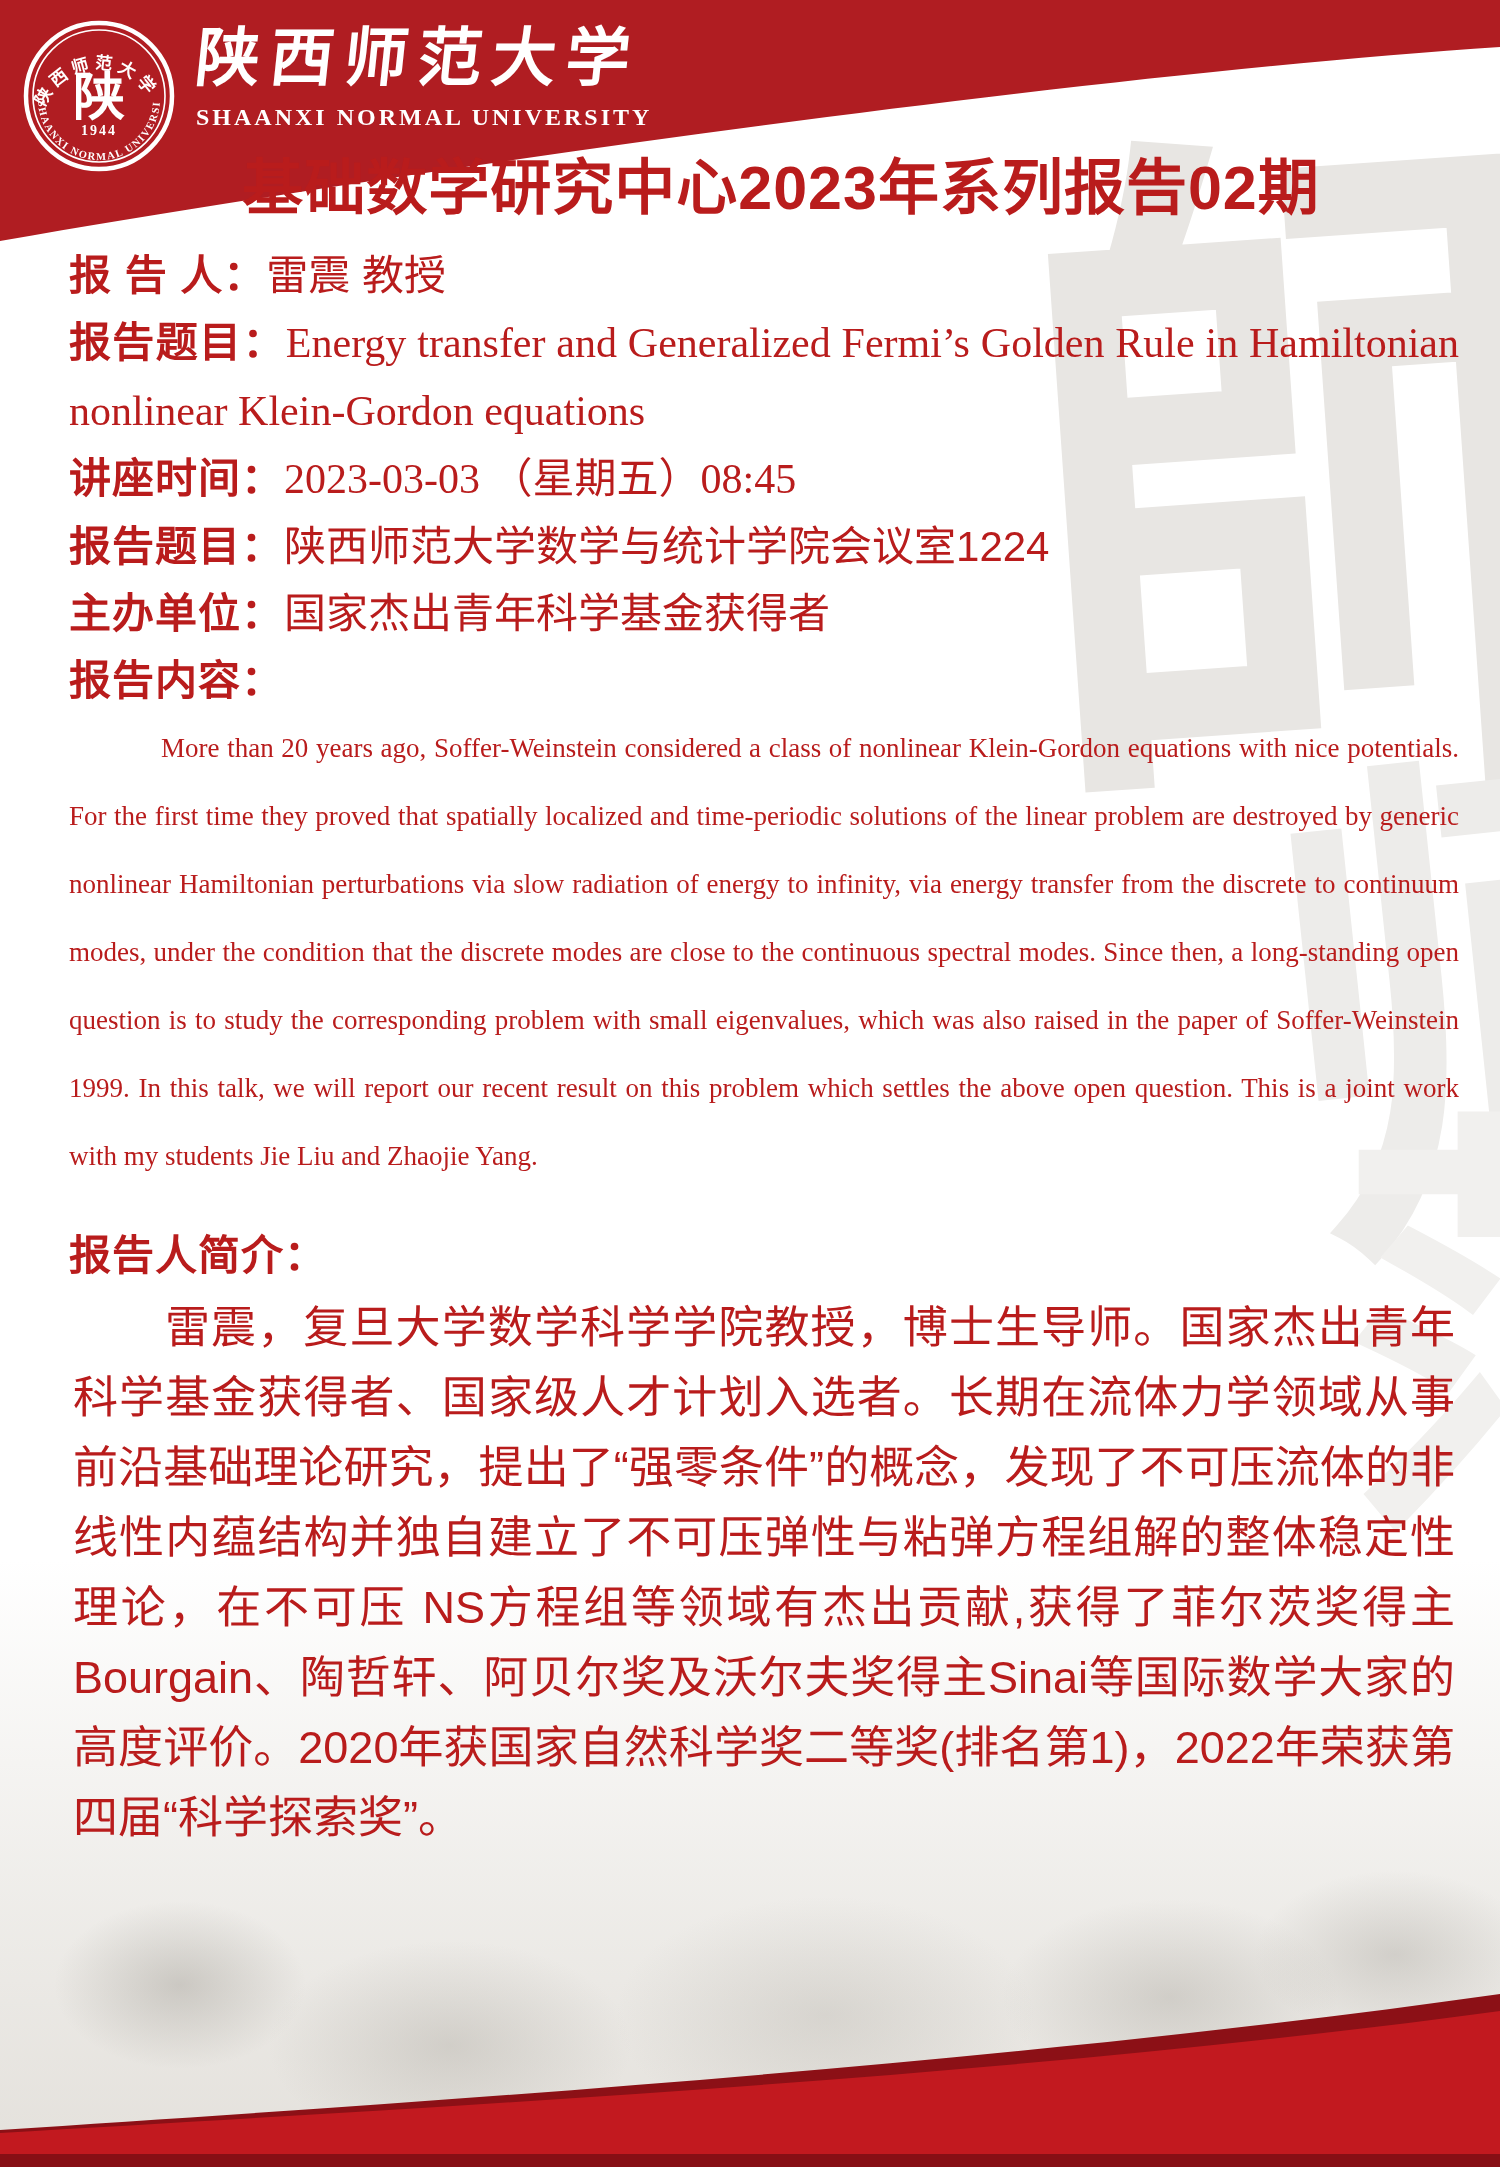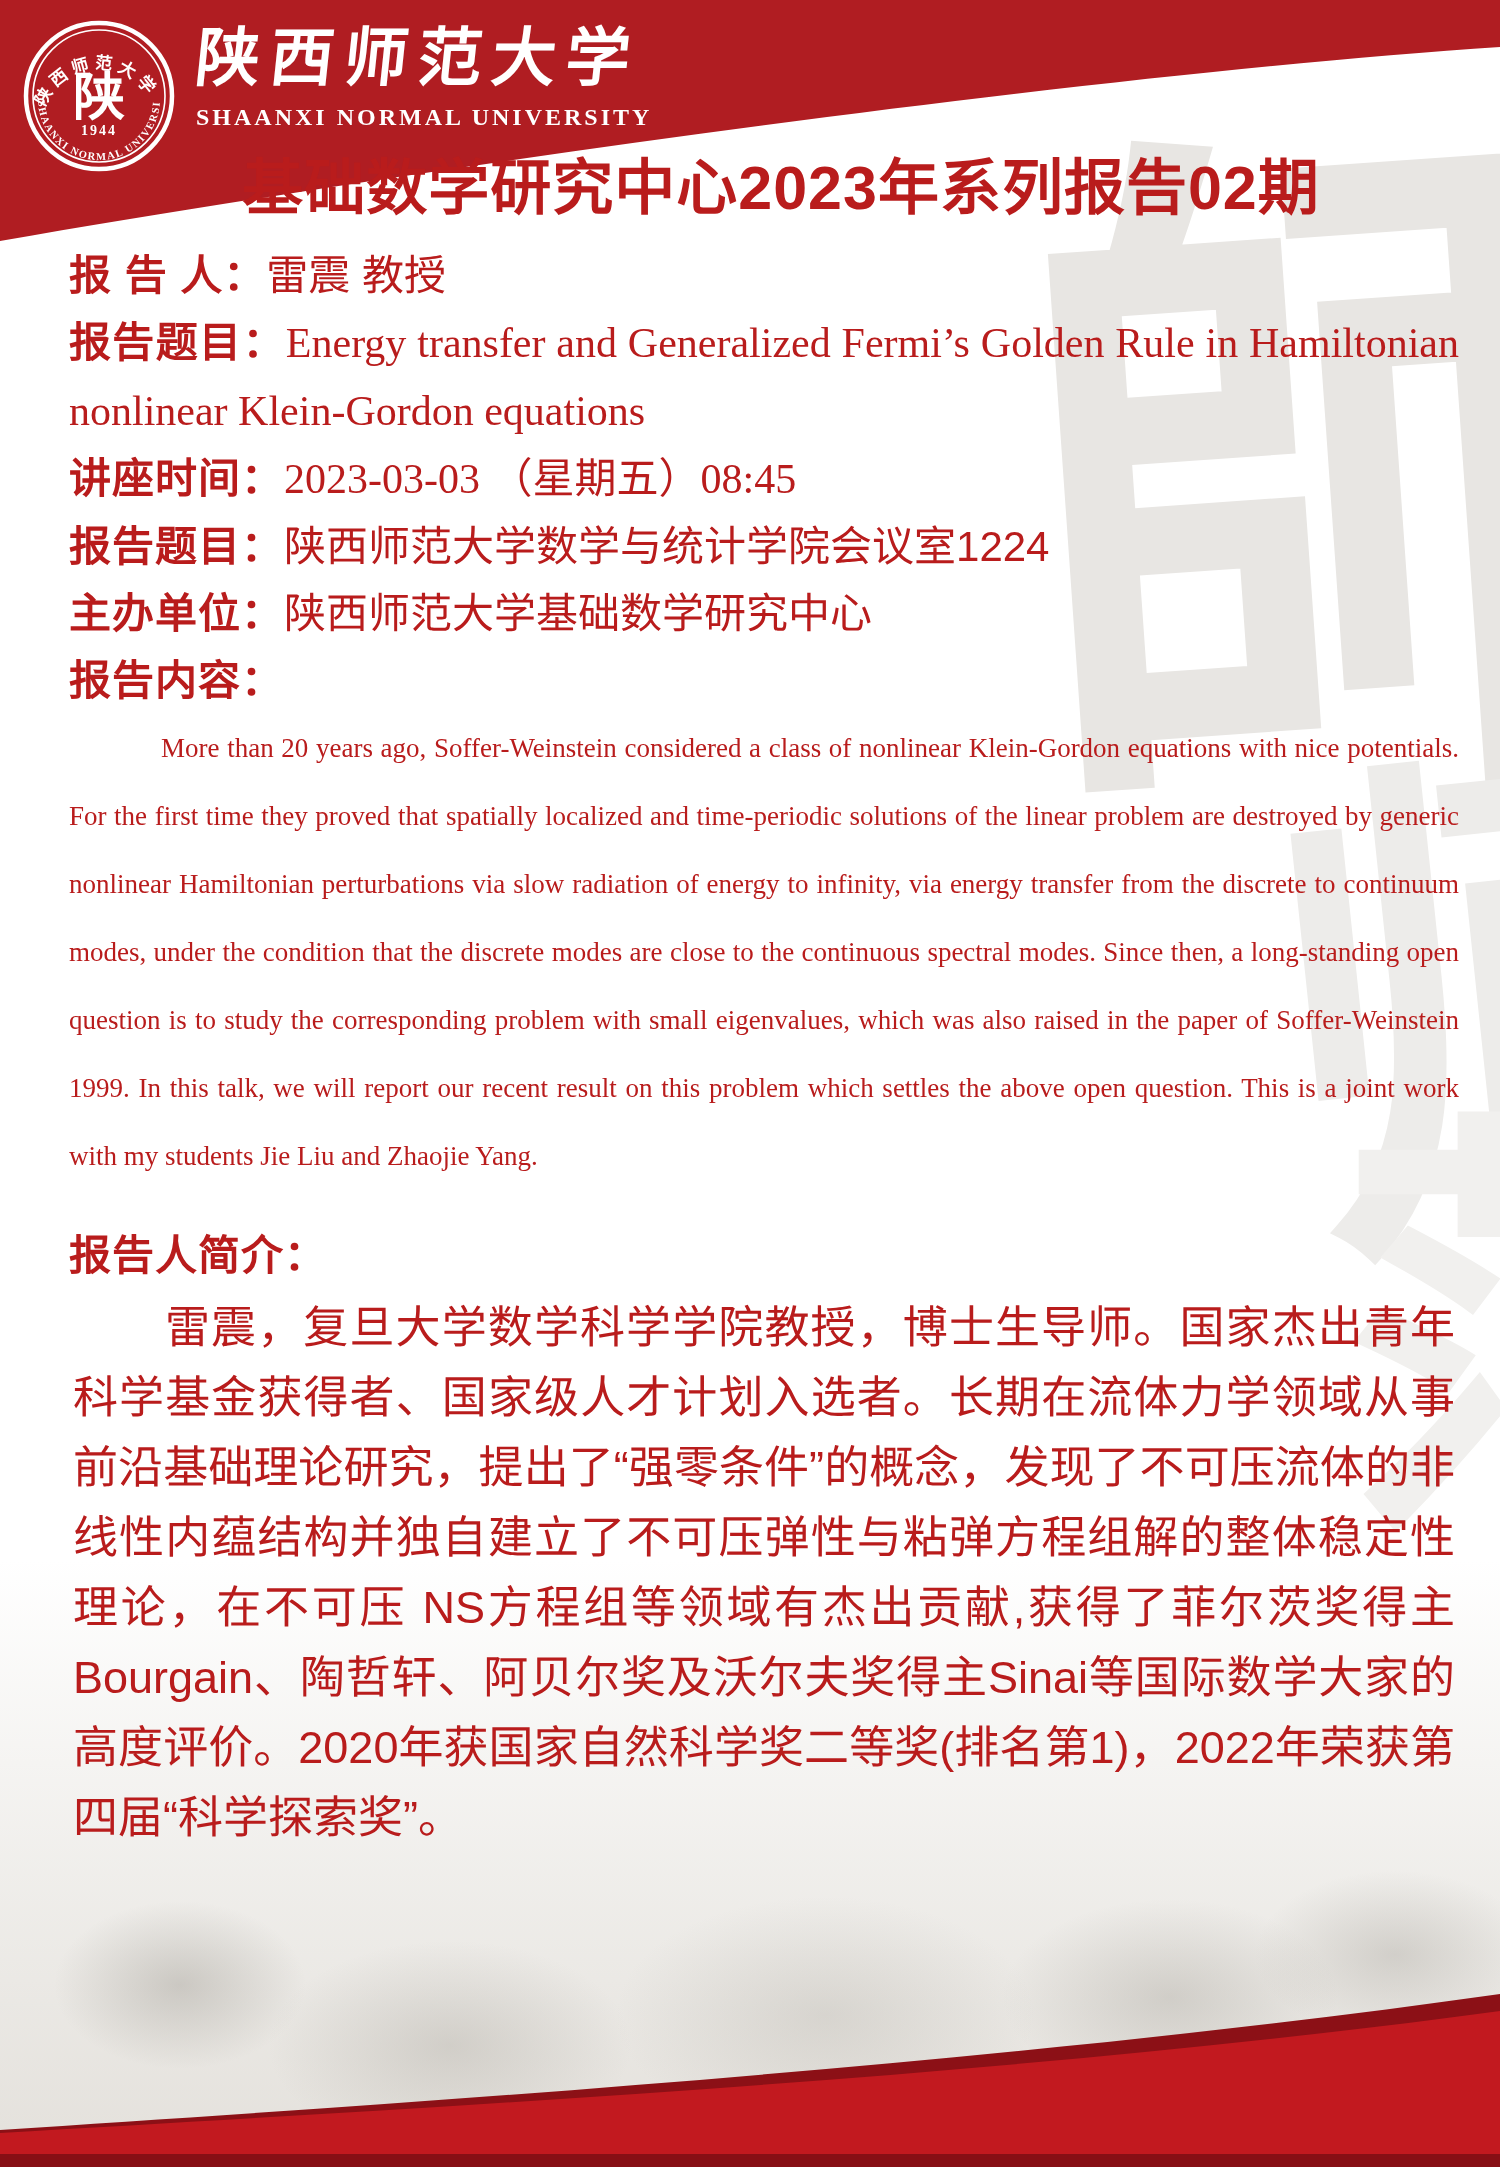--- a/index.html
+++ b/index.html
@@ -101,21 +101,21 @@
     <h1 class="series-title">基础数学研究中心2023年系列报告02期</h1>
 
     <p class="row nojust"><span class="lbl">报 告 人：</span><span>雷震 教授</span></p>
 
     <p class="row"><span class="lbl">报告题目：</span><span class="en-serif">Energy transfer and Generalized Fermi’s Golden Rule in Hamiltonian nonlinear Klein-Gordon equations</span></p>
 
     <p class="row nojust"><span class="lbl">讲座时间：</span><span class="en-serif">2023-03-03 （星期五）08:45</span></p>
 
     <p class="row nojust"><span class="lbl">报告题目：</span><span>陕西师范大学数学与统计学院会议室1224</span></p>
 
-    <p class="row nojust"><span class="lbl">主办单位：</span><span>陕西师范大学基础数学研究中心</span></p>
+    <p class="row nojust"><span class="lbl">主办单位：</span><span>国家杰出青年科学基金获得者</span></p>
 
     <p class="row nojust"><span class="lbl">报告内容：</span></p>
 
     <p class="abstract">More than 20 years ago, Soffer-Weinstein considered a class of nonlinear Klein-Gordon equations with nice potentials. For the first time they proved that spatially localized and time-periodic solutions of the linear problem are destroyed by generic nonlinear Hamiltonian perturbations via slow radiation of energy to infinity, via energy transfer from the discrete to continuum modes, under the condition that the discrete modes are close to the continuous spectral modes. Since then, a long-standing open question is to study the corresponding problem with small eigenvalues, which was also raised in the paper of Soffer-Weinstein 1999. In this talk, we will report our recent result on this problem which settles the above open question. This is a joint work with my students Jie Liu and Zhaojie Yang.</p>
 
     <p class="row nojust bio-head"><span class="lbl">报告人简介：</span></p>
 
     <p class="bio">雷震，复旦大学数学科学学院教授，博士生导师。国家杰出青年科学基金获得者、国家级人才计划入选者。长期在流体力学领域从事前沿基础理论研究，提出了“强零条件”的概念，发现了不可压流体的非线性内蕴结构并独自建立了不可压弹性与粘弹方程组解的整体稳定性理论，在不可压 NS方程组等领域有杰出贡献,获得了菲尔茨奖得主Bourgain、陶哲轩、阿贝尔奖及沃尔夫奖得主Sinai等国际数学大家的高度评价。2020年获国家自然科学奖二等奖(排名第1)，2022年荣获第四届“科学探索奖”。</p>
 
   </div>

